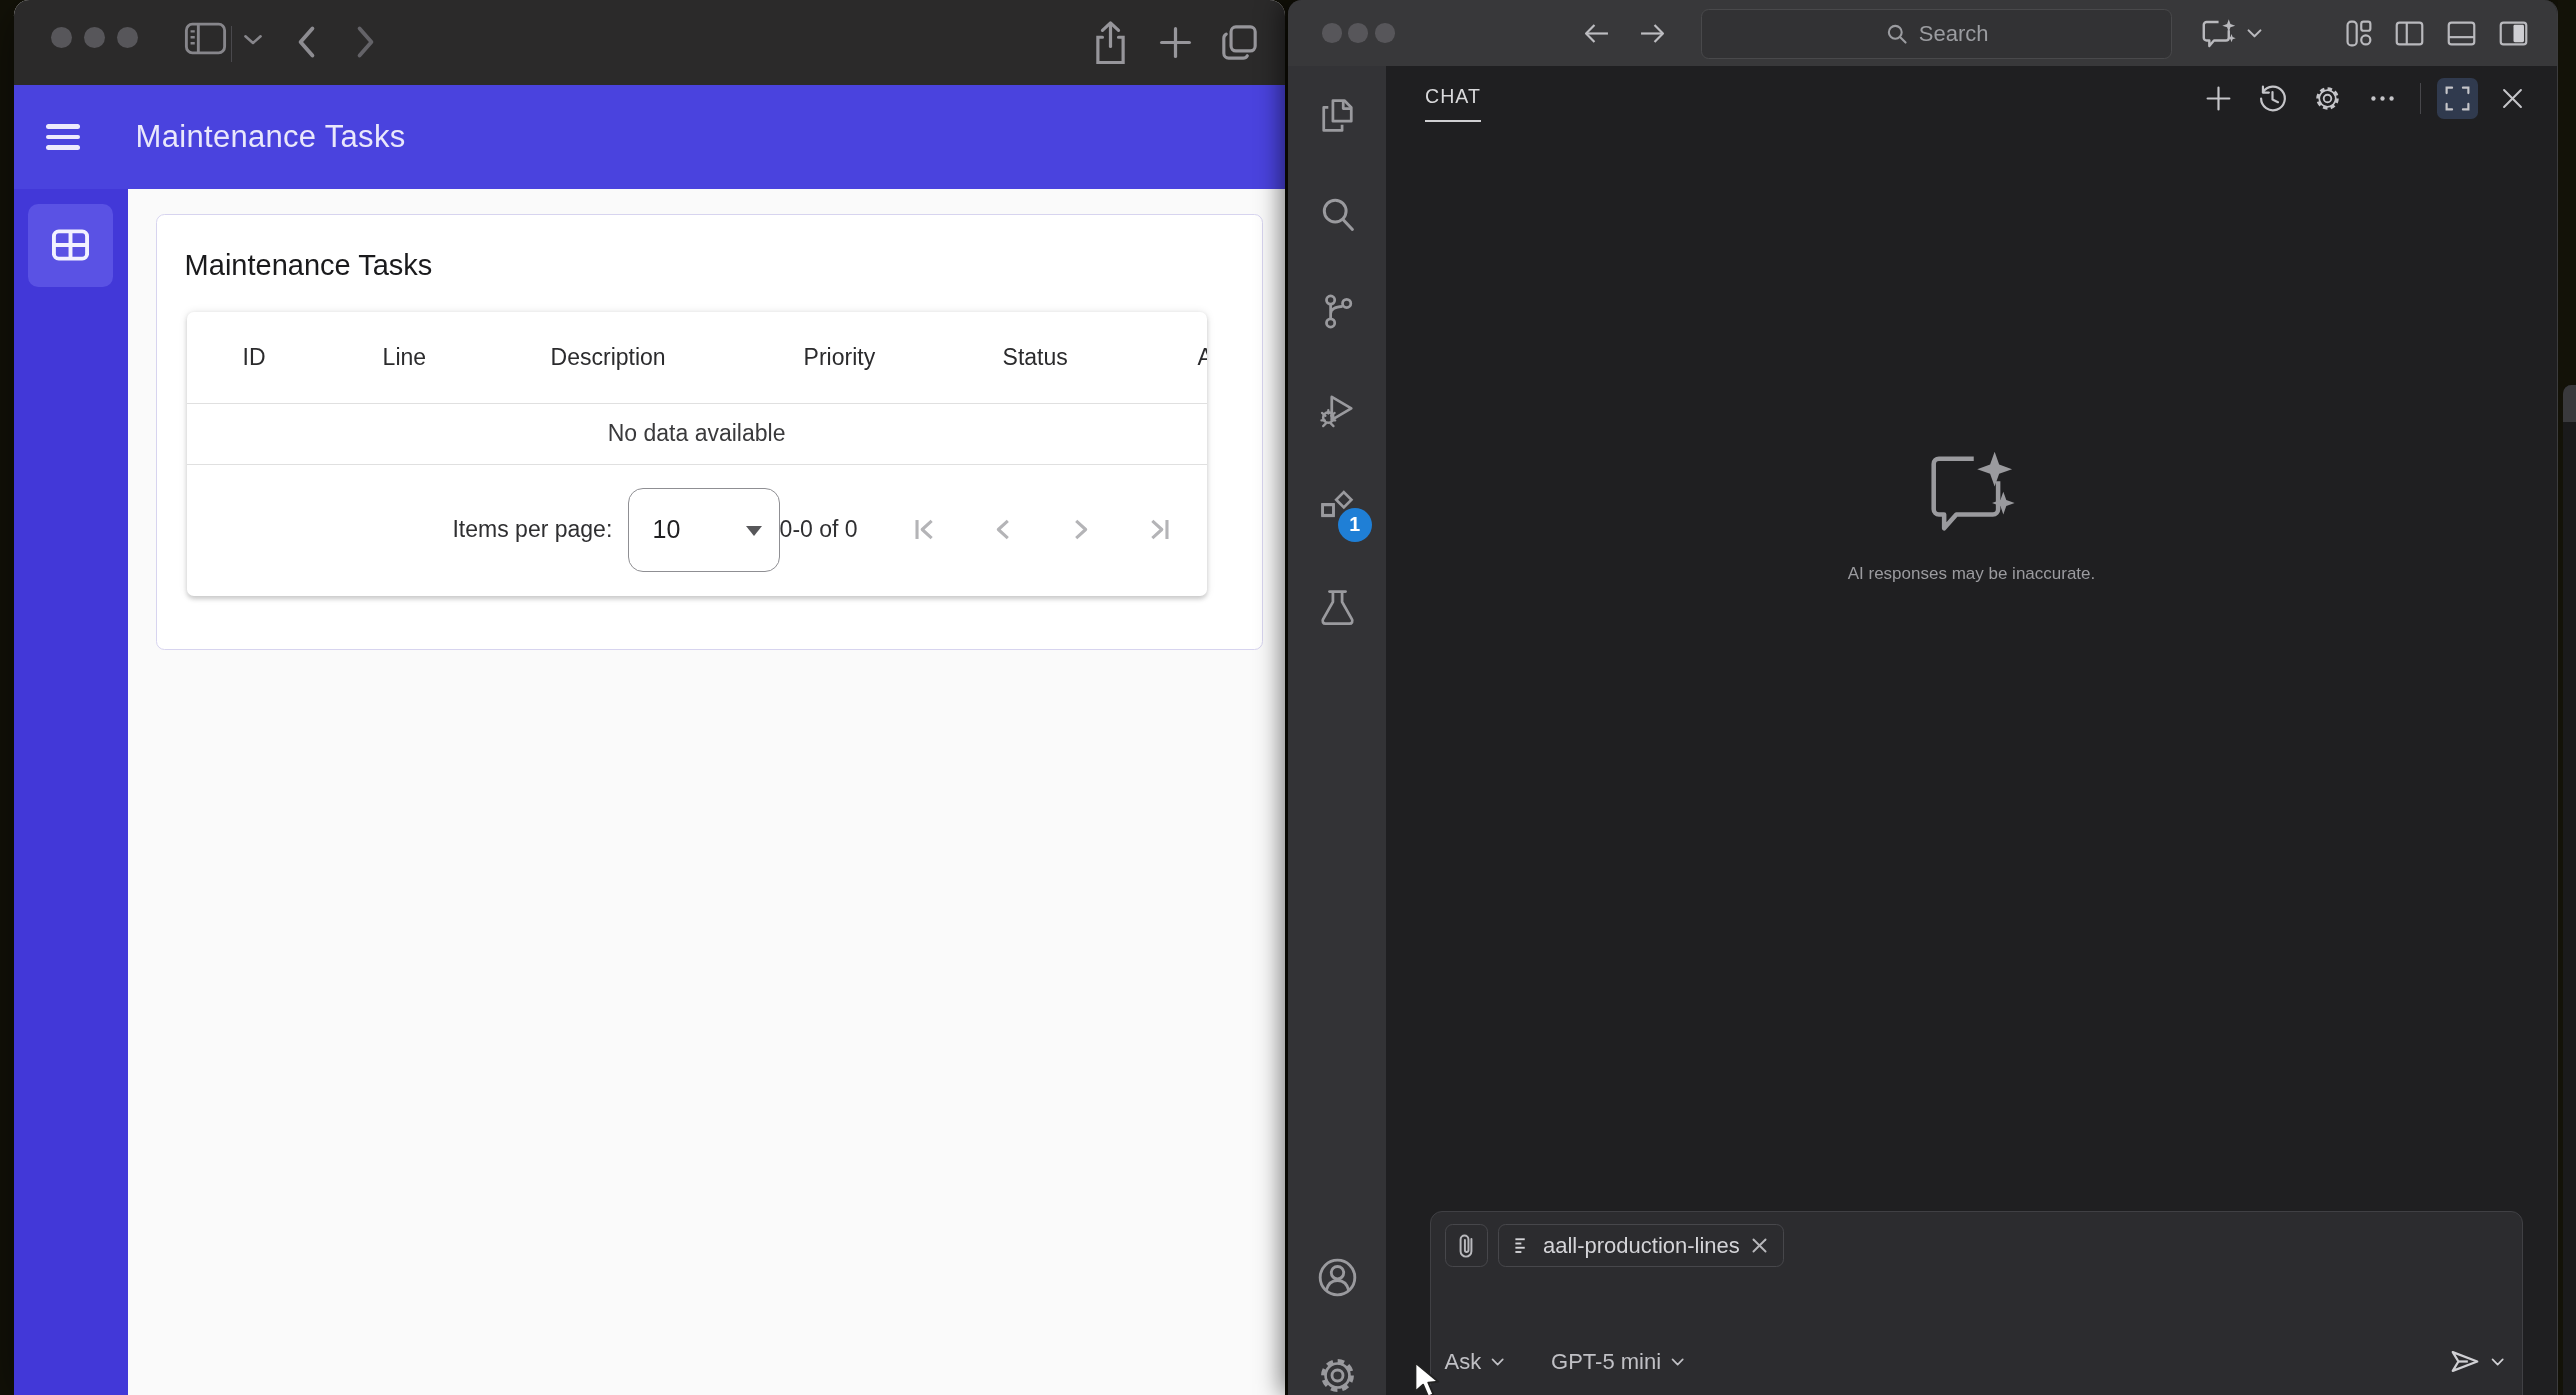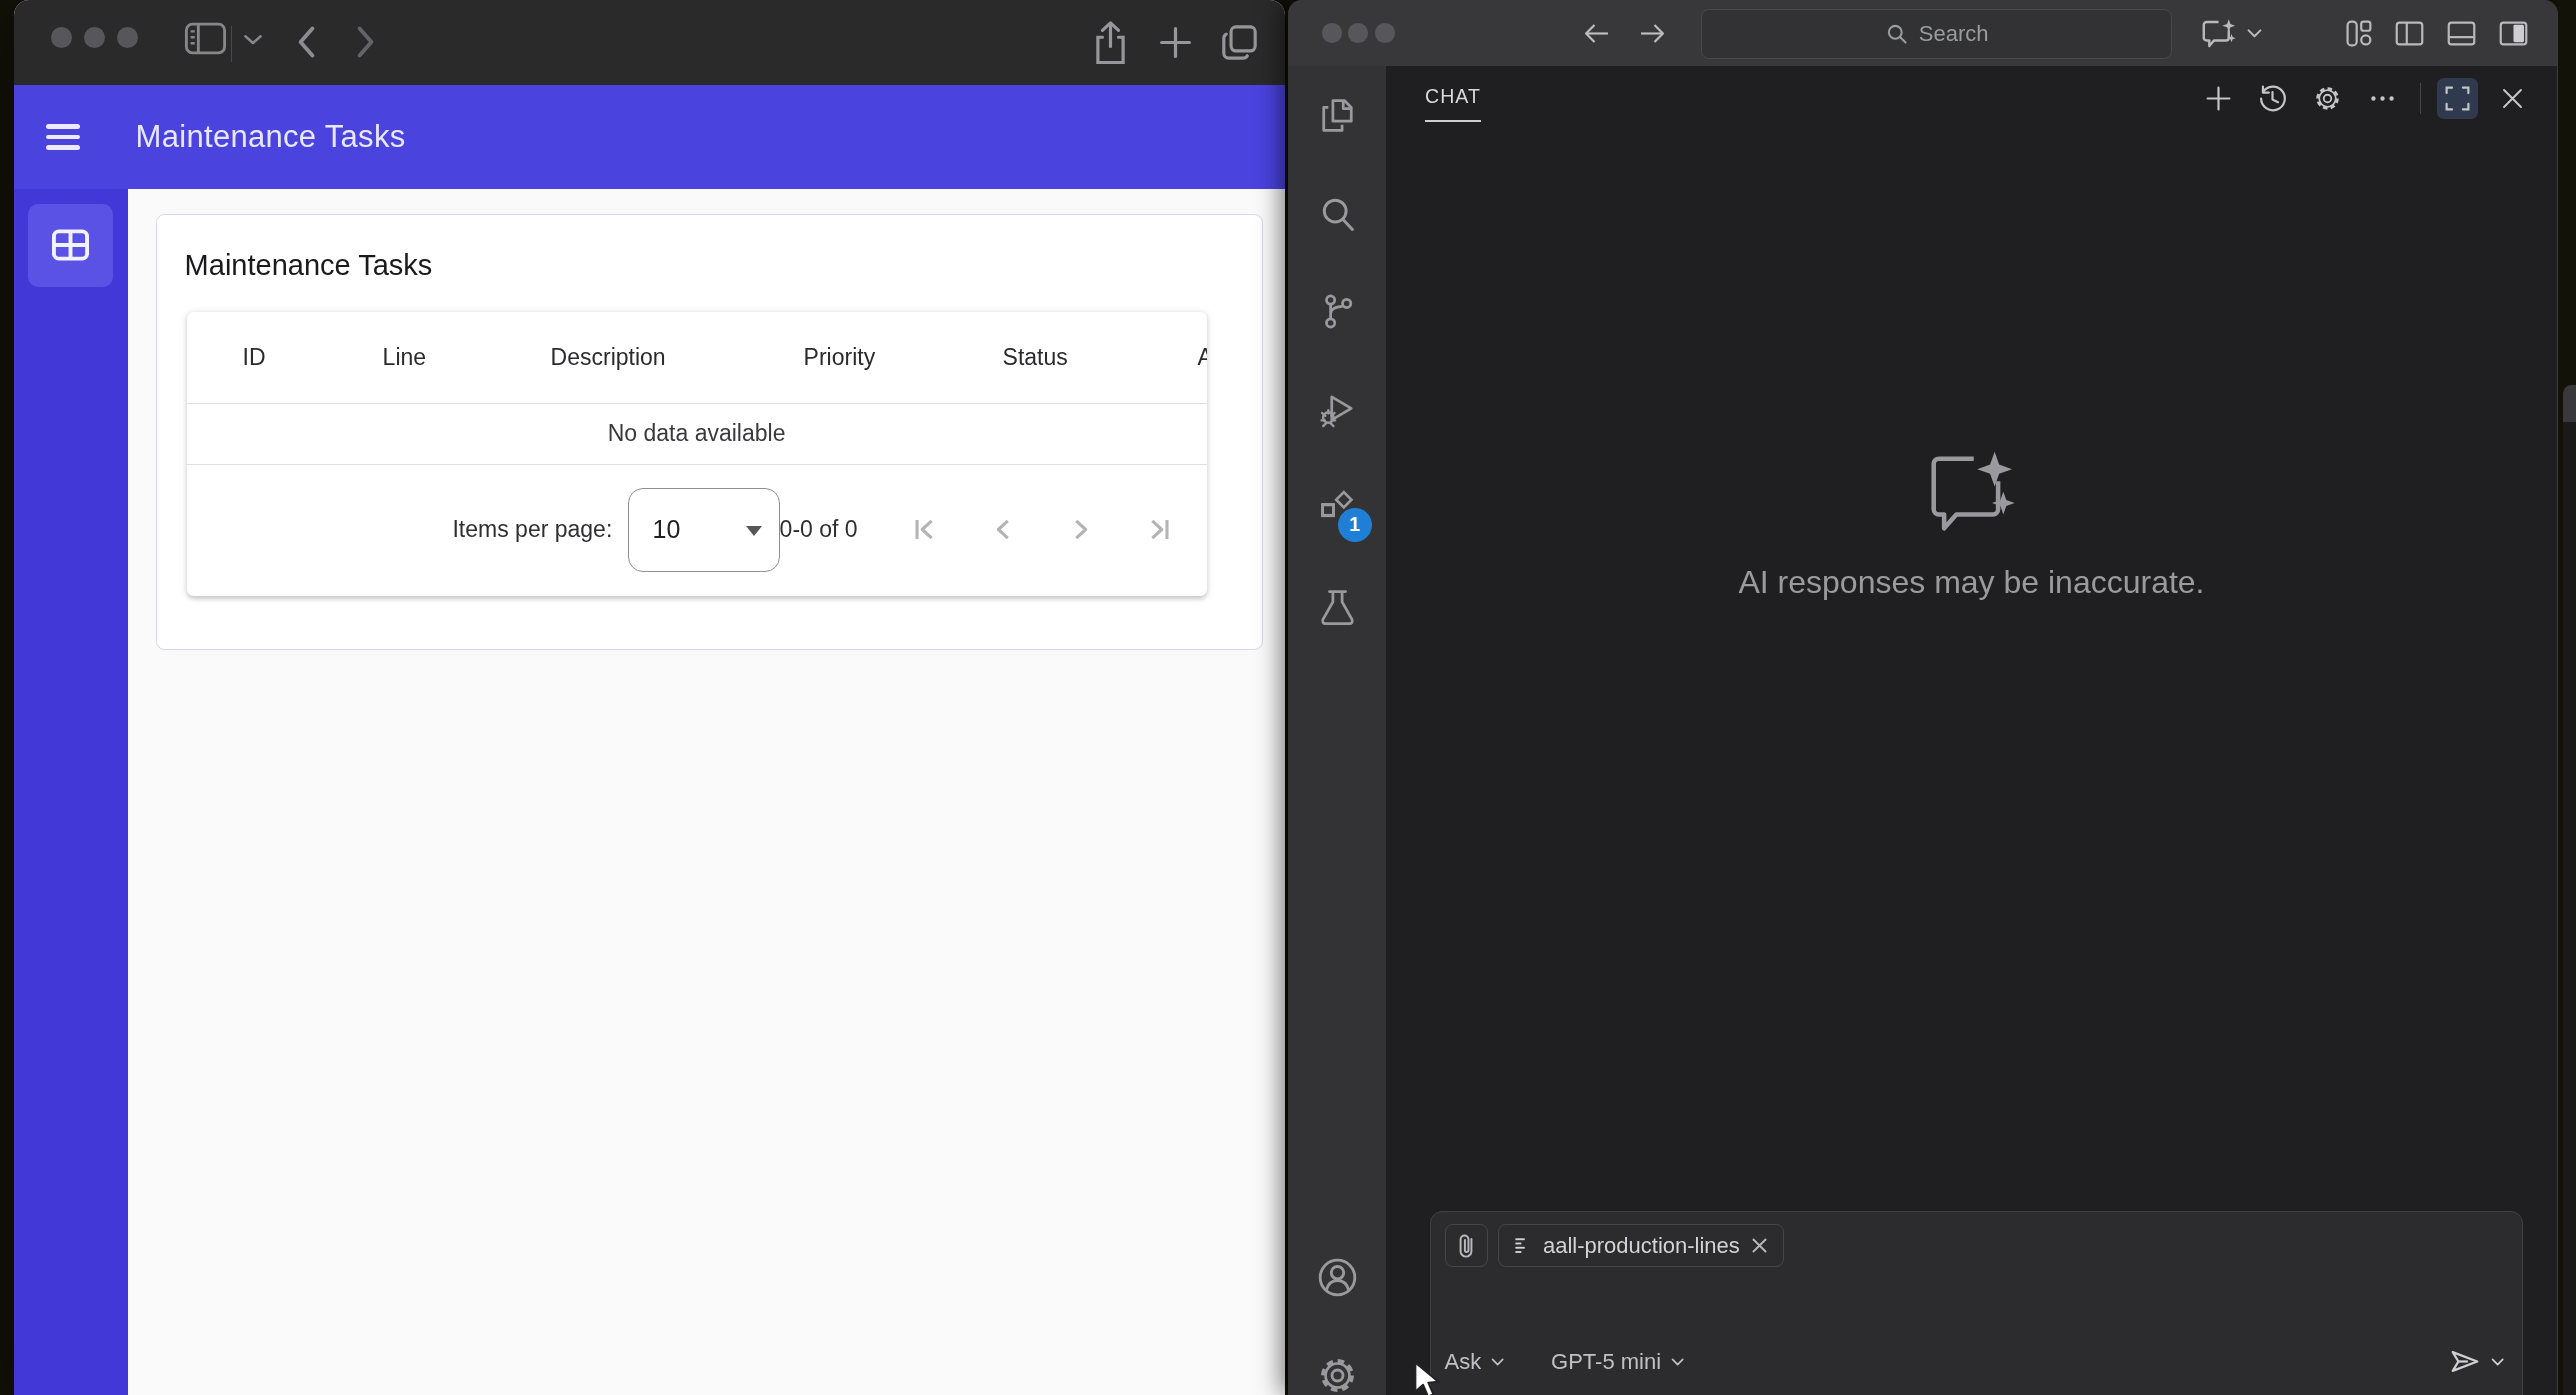--- a/index.html
+++ b/index.html
@@ -84,21 +84,21 @@
   .chatpanel{flex:1;background:#1f1f21;position:relative;}
   .chat-tab{position:absolute;left:39px;top:19px;color:#d9d9db;font-size:19.6px;letter-spacing:1px;padding-bottom:12px;
             border-bottom:2.1px solid #cfcfd2;cursor:pointer;}
   .chat-actions{position:absolute;right:24px;top:12px;display:flex;align-items:center;gap:13.6px;color:#c5c5c9;}
   .ca-btn{width:41px;height:41px;display:flex;align-items:center;justify-content:center;border-radius:6.8px;}
   .ca-sep{width:0.9px;height:31px;background:#47474b;margin:0 3.4px;}
   .ca-active{background:#303a4e;}
 
   .empty-wrap{position:absolute;left:0;right:0;top:383px;display:flex;flex-direction:column;align-items:center;color:#9a9a9e;}
   .empty-title{margin:31px 0 0 0;font-size:39px;font-weight:600;color:#d4d4d6;}
-  .empty-sub{margin:25.6px 0 0 0;font-size:32px;color:#9b9b9f;}
+  .empty-sub{margin:25.6px 0 0 0;font-size:17px;color:#9b9b9f;}
   .empty-line3{margin:22px 0 0 0;font-size:25.6px;color:#b4b4b8;}
   .gen-link{color:#4e8ff7;cursor:pointer;}
 
   .composer{position:absolute;left:44px;right:34px;top:1145px;height:221px;background:#2c2c2f;
             border:0.9px solid #404044;border-radius:12px;box-sizing:border-box;padding:12px 13.6px;}
   .comp-row1{display:flex;align-items:center;gap:10.2px;}
   .attach-btn{width:41px;height:41px;border:0.9px solid #47474b;border-radius:7.7px;color:#b9b9bd;
               display:flex;align-items:center;justify-content:center;}
   .ctx-chip{height:41px;border:0.9px solid #47474b;border-radius:7.7px;display:flex;align-items:center;
             gap:10.2px;padding:0 13.6px;color:#d4d4d8;font-size:22px;}

